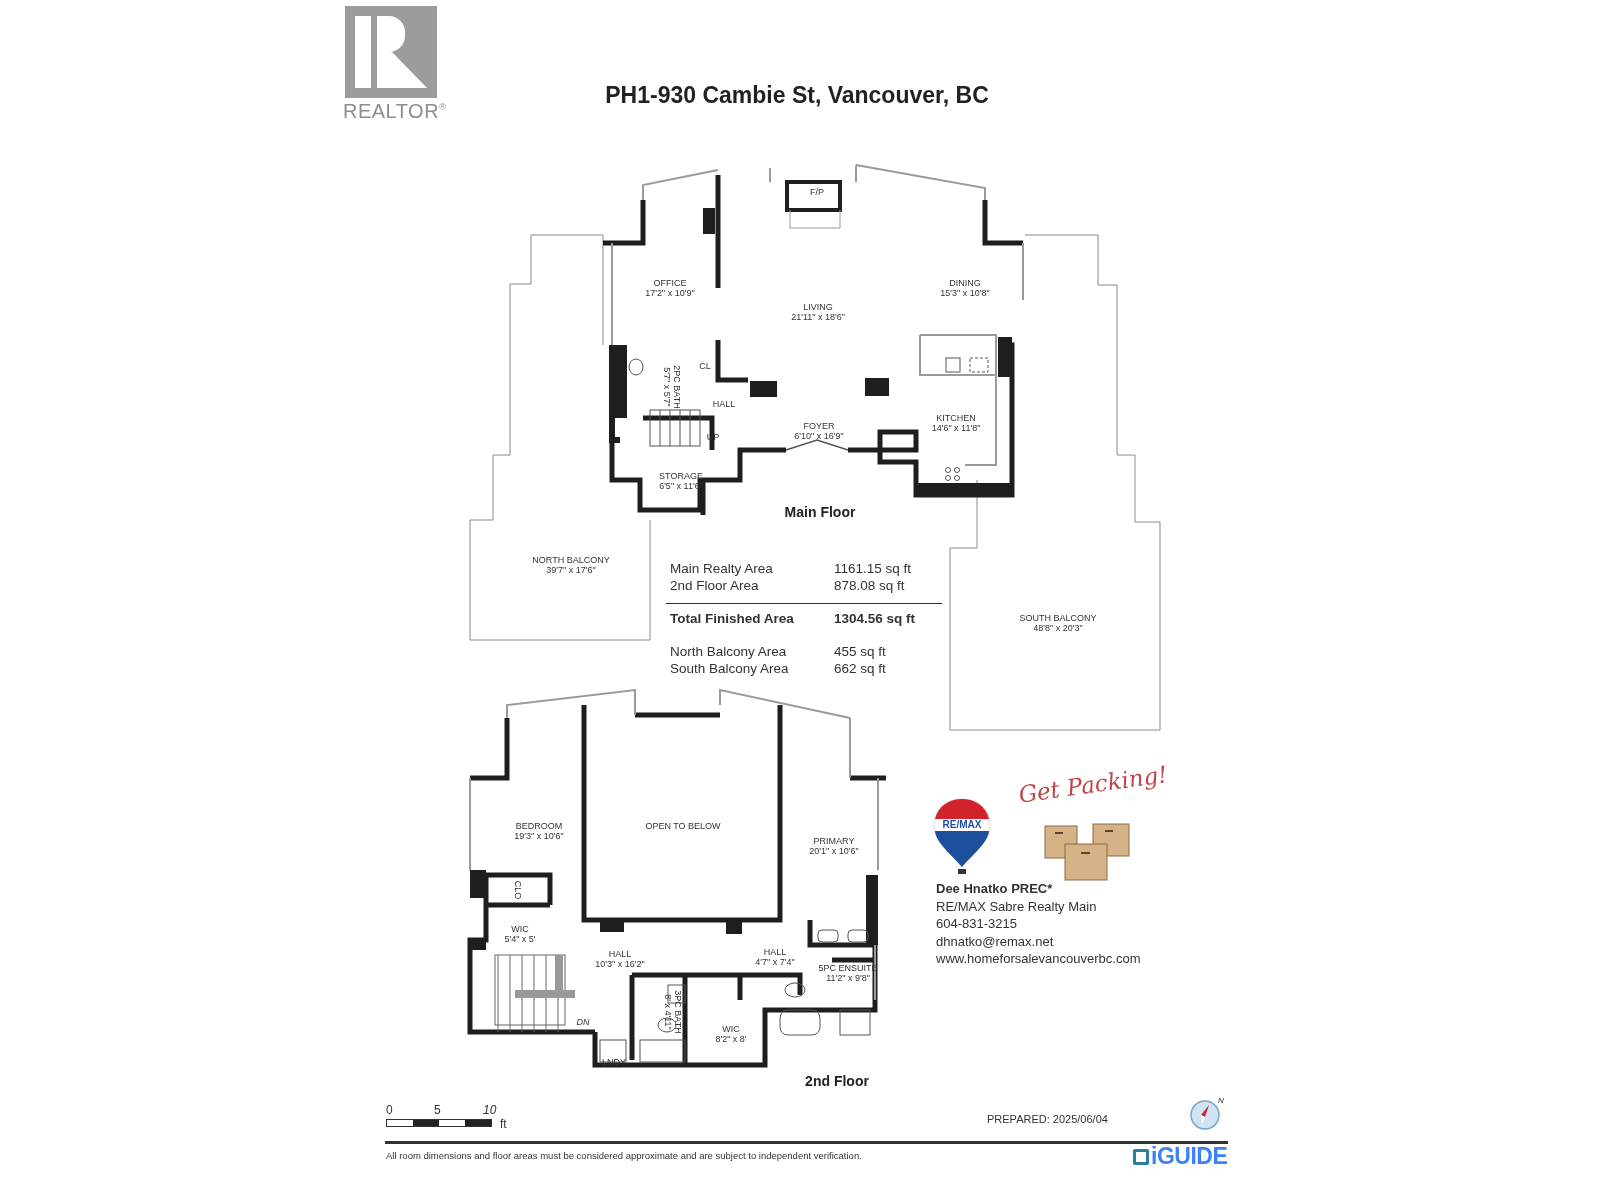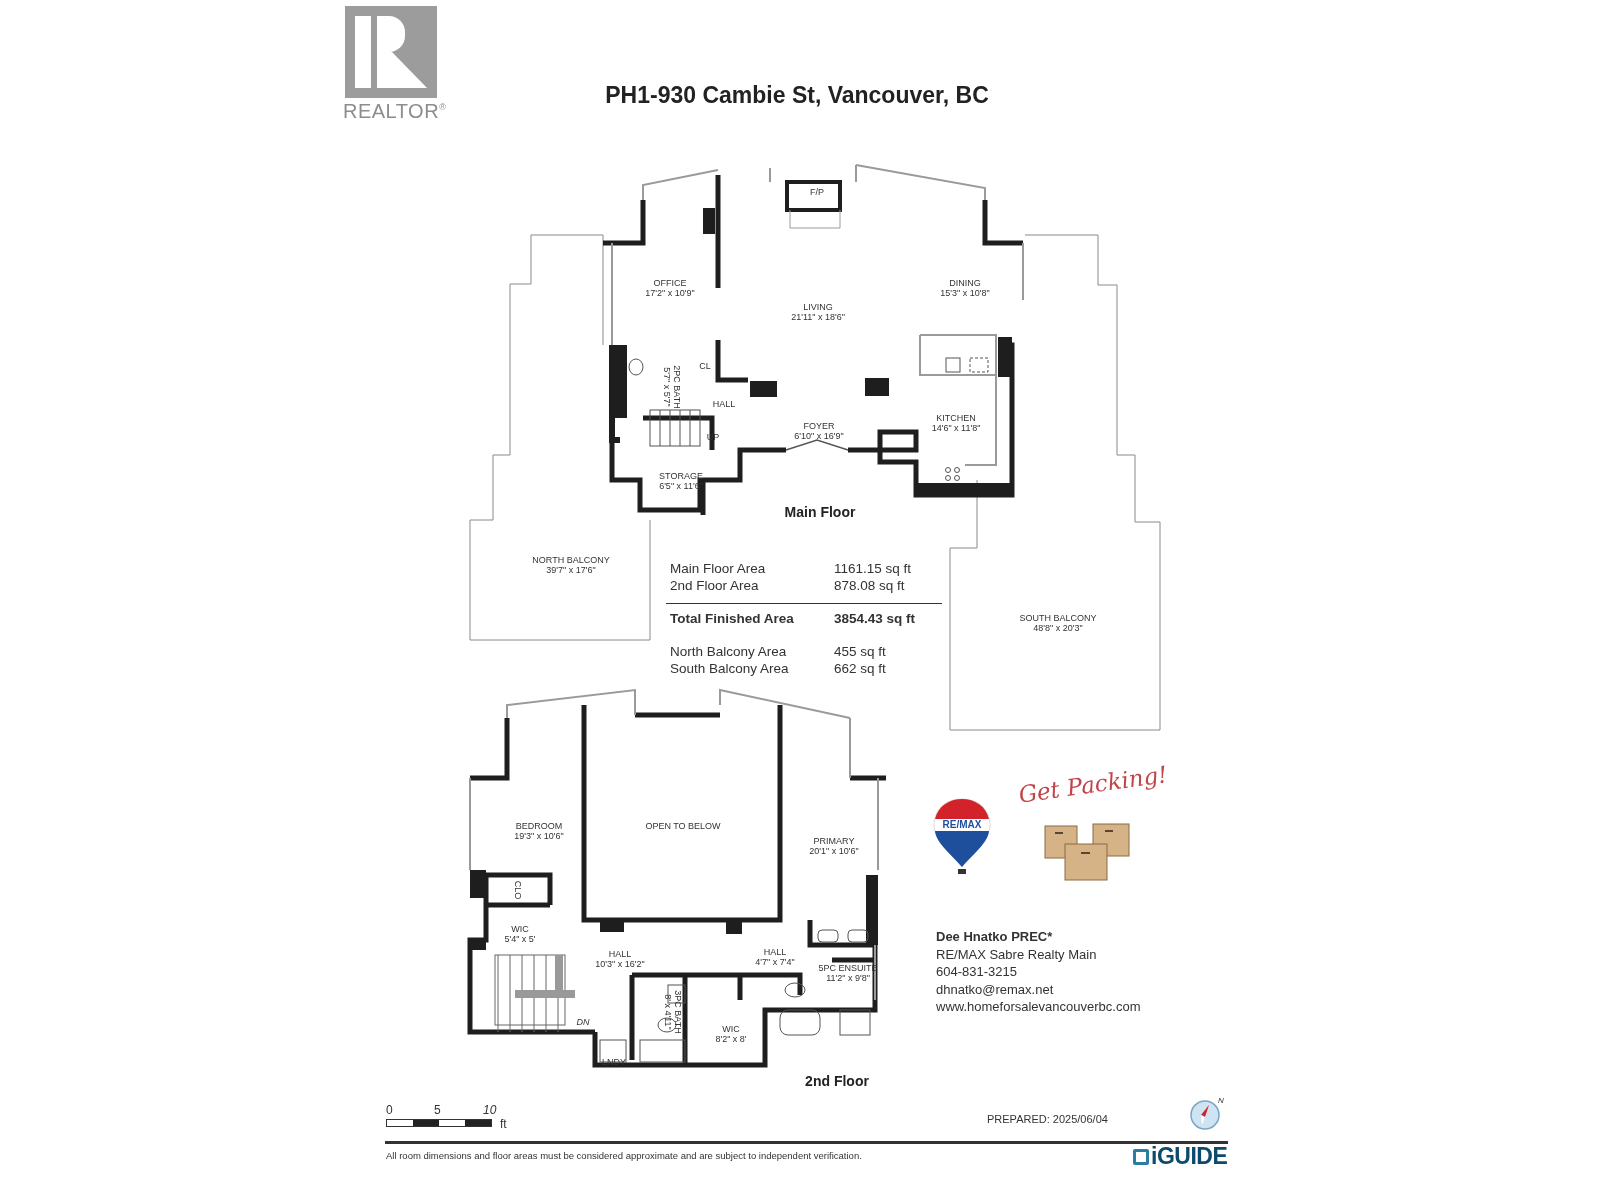--- a/index.html
+++ b/index.html
@@ -11,29 +11,29 @@
   .title{left:0;width:1600px;top:82px;text-align:center;font-size:23px;font-weight:bold;color:#222;padding-left:0px;}
   .title span{position:relative;left:-3px;}
   svg.plan{position:absolute;left:0;top:0;}
   .room{position:absolute;text-align:center;font-size:9px;color:#333;line-height:10px;transform:translate(-50%,-50%);white-space:nowrap;}
   .floor-label{position:absolute;font-weight:bold;color:#222;transform:translate(-50%,-50%);white-space:nowrap;}
   .areas{left:670px;top:560px;width:268px;font-size:13.5px;color:#333;}
   .areas .row{display:flex;justify-content:space-between;height:17px;line-height:17px;}
   .areas .row .v{width:104px;text-align:left;}
   .areas .total{font-weight:bold;margin-top:16px;margin-bottom:16px;}
   .areas .rule{position:absolute;left:-4px;right:-4px;top:43px;border-top:1.5px solid #333;}
-  .agent{left:936px;top:928px;font-size:13px;color:#333;line-height:17.5px;}
+  .agent{left:936px;top:880px;font-size:13px;color:#333;line-height:17.5px;}
   .agent .name{font-weight:bold;}
   .remax{left:932px;top:797px;width:60px;height:78px;}
   .getpacking{left:1017px;top:782px;font-family:"DejaVu Serif",serif;font-style:italic;font-size:23px;color:#c0454a;transform:rotate(-8deg);transform-origin:left top;}
   .scale{left:386px;top:1103px;font-size:12px;color:#333;}
   .prepared{left:987px;top:1113px;font-size:11px;color:#333;}
   .footer-rule{left:385px;top:1141px;width:843px;border-top:3px solid #333;}
   .disclaimer{left:386px;top:1150px;font-size:9.5px;color:#333;}
-  .iguide{left:1133px;top:1143px;font-size:23px;font-weight:bold;color:#0c4a6e;letter-spacing:-0.5px;}
+  .iguide{left:1133px;top:1143px;font-size:23px;font-weight:bold;color:#3b82f6;letter-spacing:-0.5px;}
 </style>
 </head>
 <body>
 
 <div class="abs realtor-logo">
   <div class="bar" style="left:10px;top:10px;width:16px;height:72px;"></div>
   <div class="bar" style="left:32px;top:10px;width:28px;height:36px;border-radius:0 16px 16px 0;"></div>
   <div class="bar" style="left:32px;top:46px;width:50px;height:36px;clip-path:polygon(0 0,30% 0,100% 100%,0 100%);"></div>
 </div>
 <div class="abs realtor-text"><span>REALTOR</span><sup style="font-size:9px">®</sup></div>
@@ -183,31 +183,31 @@
     <div>39'7" x 17'6"</div>
   </div>
 <div class="room" style="left:1058px;top:623px;">
     <div>SOUTH BALCONY</div>
     <div>48'8" x 20'3"</div>
   </div>
 <div class="floor-label" style="left:820px;top:512px;font-size:14px;">Main Floor</div>
 
 <div class="abs areas">
   <div class="row">
-      <span>Main Floor Area</span>
+      <span>Main Realty Area</span>
       <span class="v">1161.15 sq ft</span>
     </div>
   <div class="row">
       <span>2nd Floor Area</span>
       <span class="v">878.08 sq ft</span>
     </div>
   <div class="rule"></div>
   <div class="row total">
       <span>Total Finished Area</span>
-      <span class="v">3854.43 sq ft</span>
+      <span class="v">1304.56 sq ft</span>
     </div>
   <div class="row">
       <span>North Balcony Area</span>
       <span class="v">455 sq ft</span>
     </div>
   <div class="row">
       <span>South Balcony Area</span>
       <span class="v">662 sq ft</span>
     </div>
 </div>

